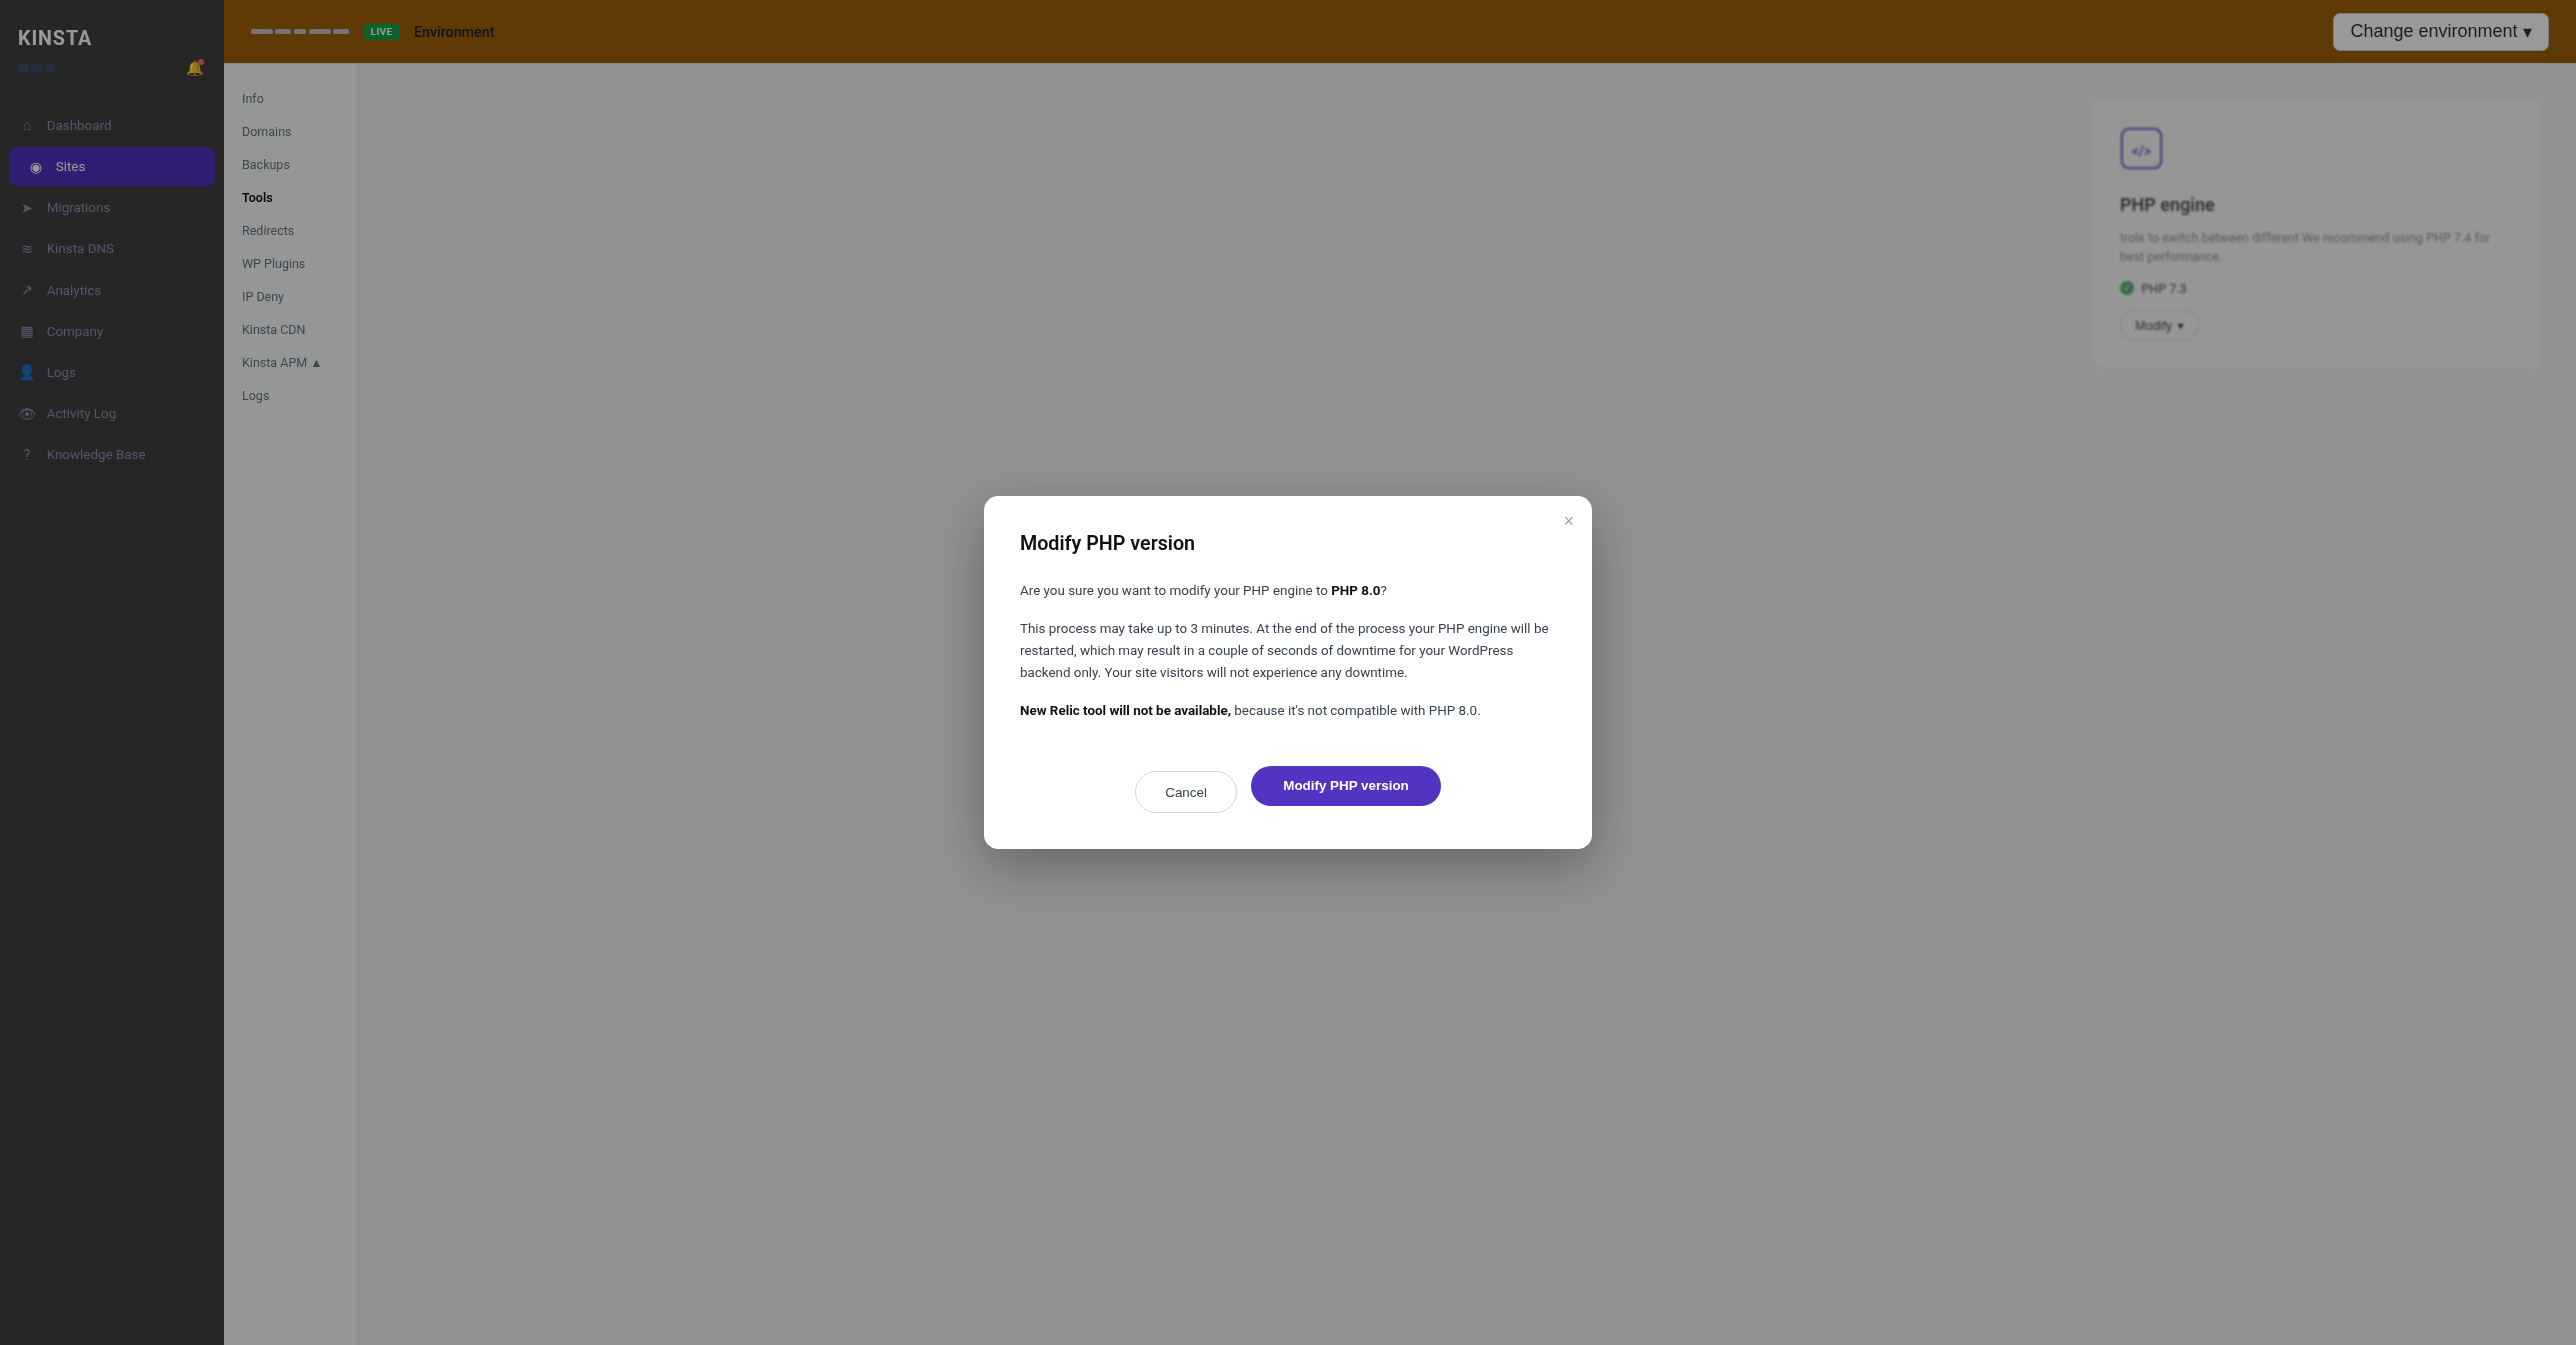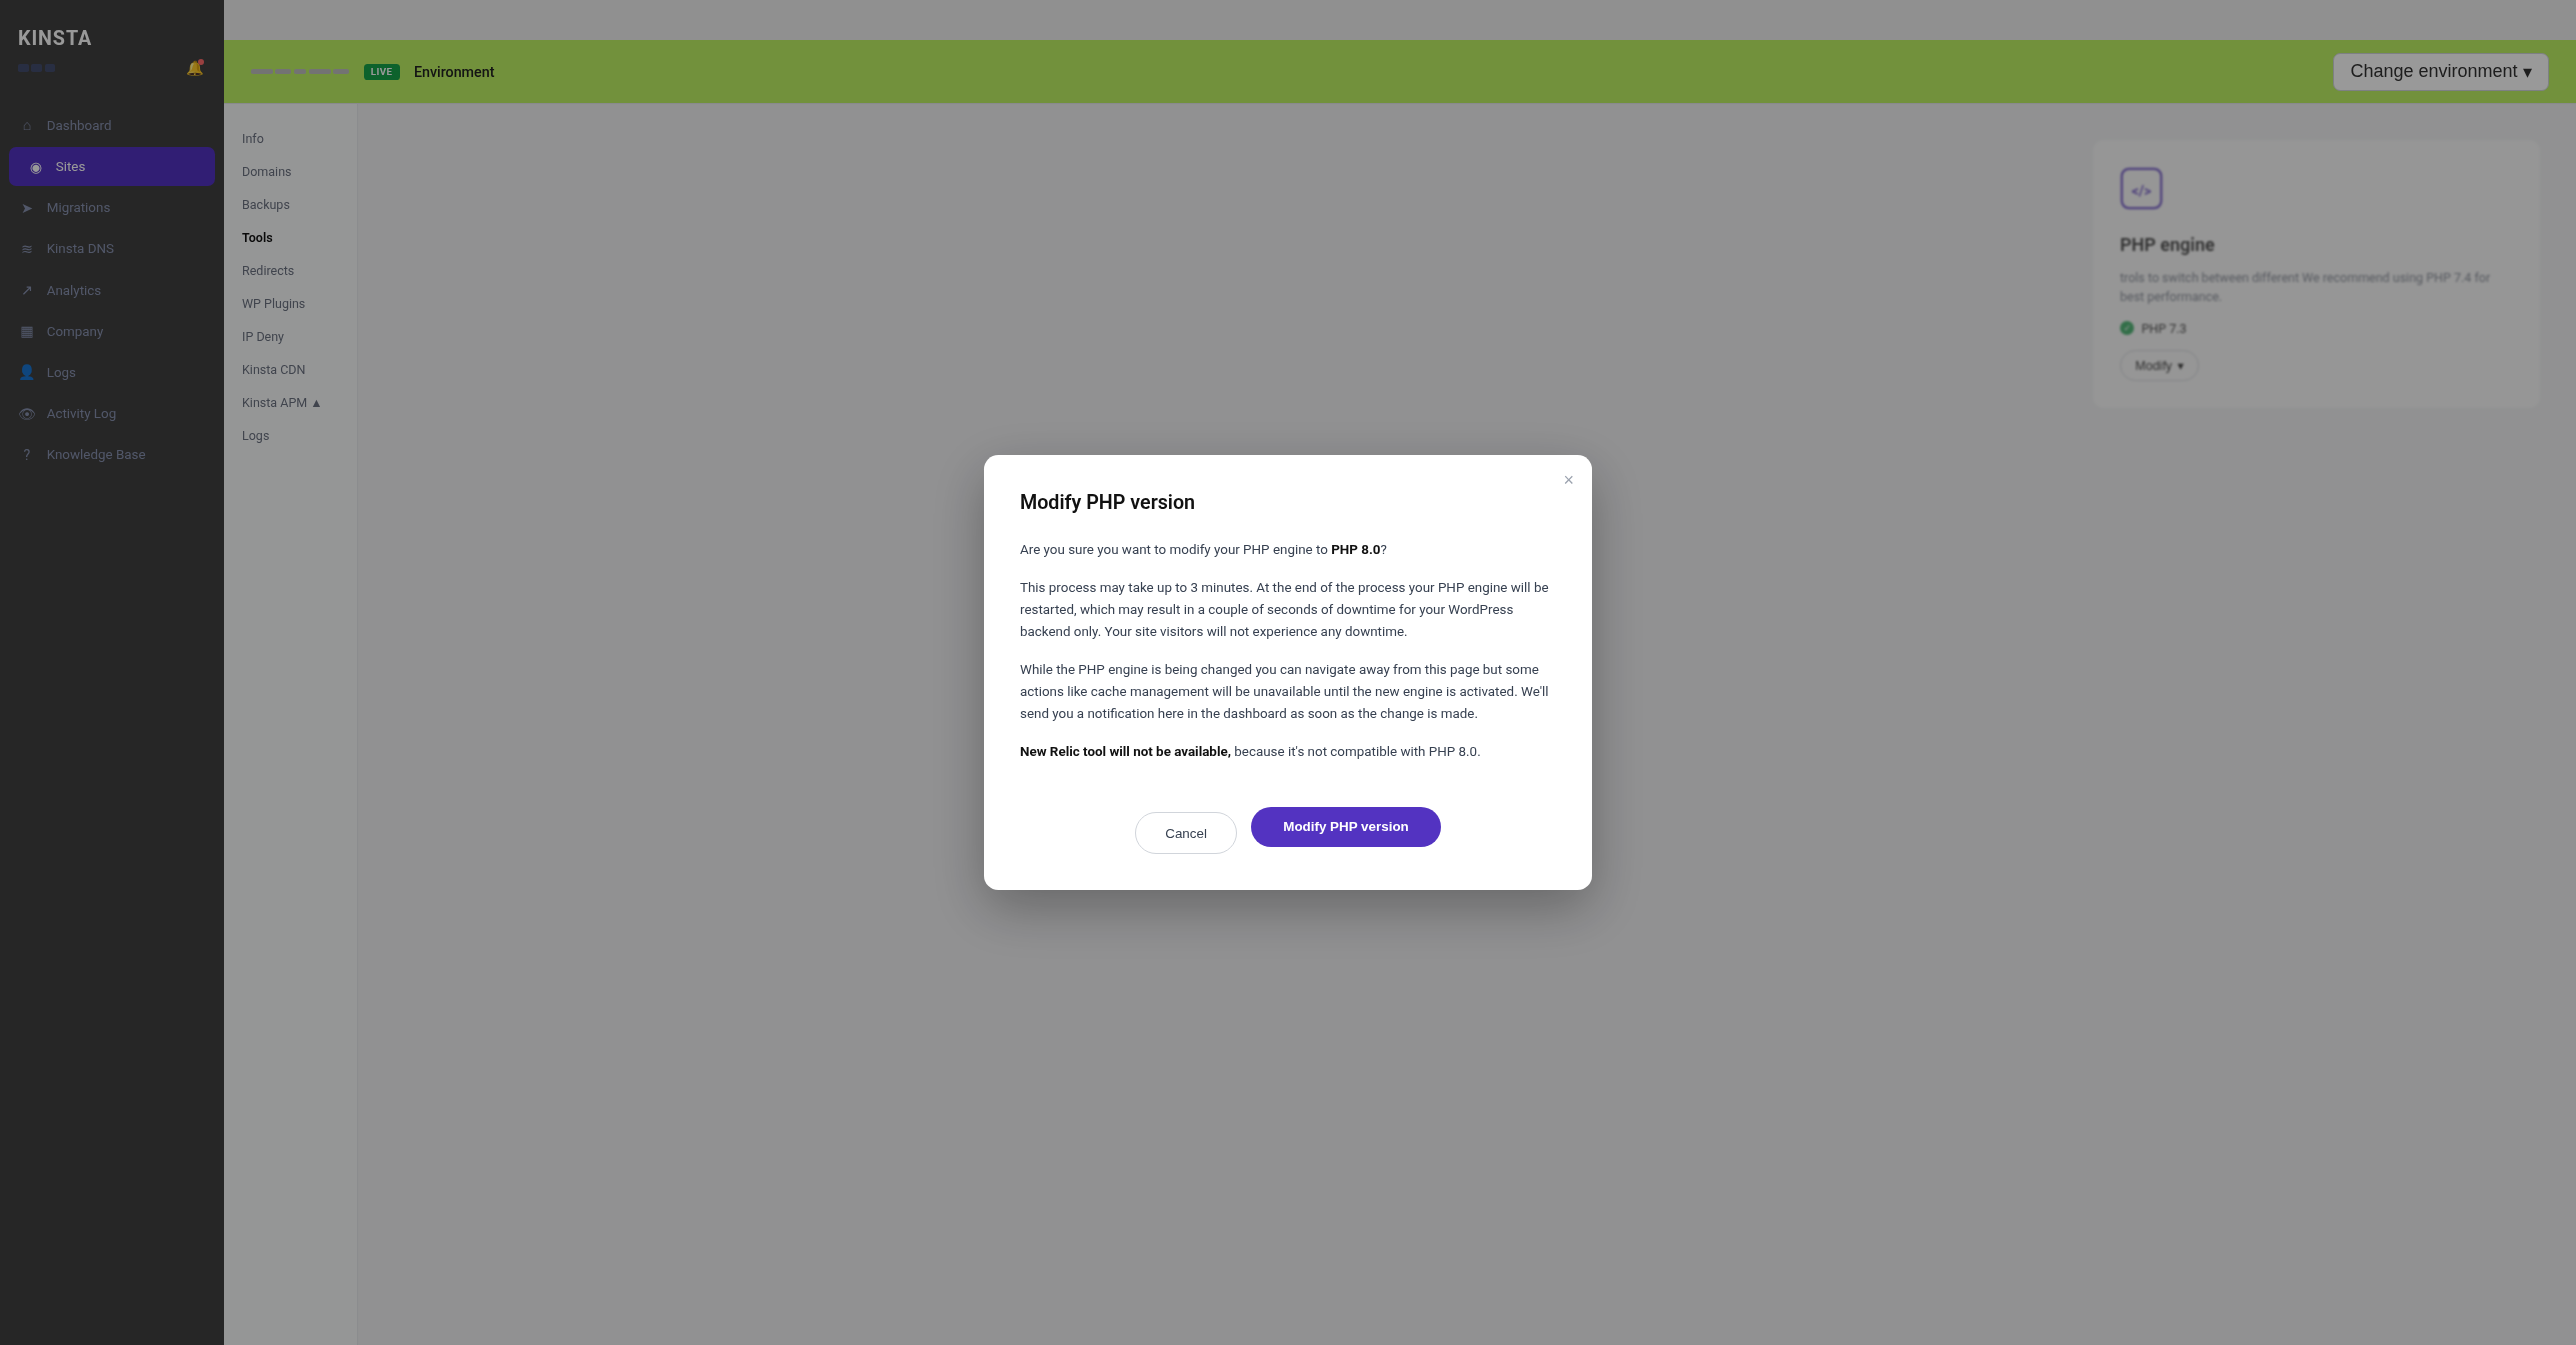--- a/index.html
+++ b/index.html
@@ -100,28 +100,27 @@
     .main {
       flex: 1;
       display: flex;
       flex-direction: column;
       overflow: hidden;
       position: relative;
     }
 
     
     .topbar {
-      background: #bef264;
+      background: #a16207;
       padding: 12.5px 27px;
       display: flex;
       align-items: center;
       gap: 14.3px;
       border-bottom: 0.9px solid #e5e7eb;
       z-index: 5;
-      margin-top: 40px;
     }
     .site-name {
       display: flex;
       align-items: center;
       gap: 7.2px;
       font-size: 12.5px;
       color: #333;
     }
     .site-name-dots {
       display: flex;
@@ -457,21 +456,20 @@
 
   <div class="overlay">
     <div class="modal">
       <button class="modal-close">×</button>
       <div class="modal-title">Modify PHP version</div>
       <div class="modal-body">
         <p>
           <span>Are you sure you want to modify your PHP engine to </span><strong>PHP 8.0</strong><span>?</span>
         </p>
         <p>This process may take up to 3 minutes. At the end of the process your PHP engine will be restarted, which may result in a couple of seconds of downtime for your WordPress backend only. Your site visitors will not experience any downtime.</p>
-        <p>While the PHP engine is being changed you can navigate away from this page but some actions like cache management will be unavailable until the new engine is activated. We'll send you a notification here in the dashboard as soon as the change is made.</p>
         <p>
           <strong>New Relic tool will not be available,</strong><span> because it's not compatible with PHP 8.0.</span>
         </p>
       </div>
       <div class="modal-footer">
         <button class="btn-cancel">Cancel</button>
         <button class="btn-confirm">Modify PHP version</button>
       </div>
     </div>
   </div>

